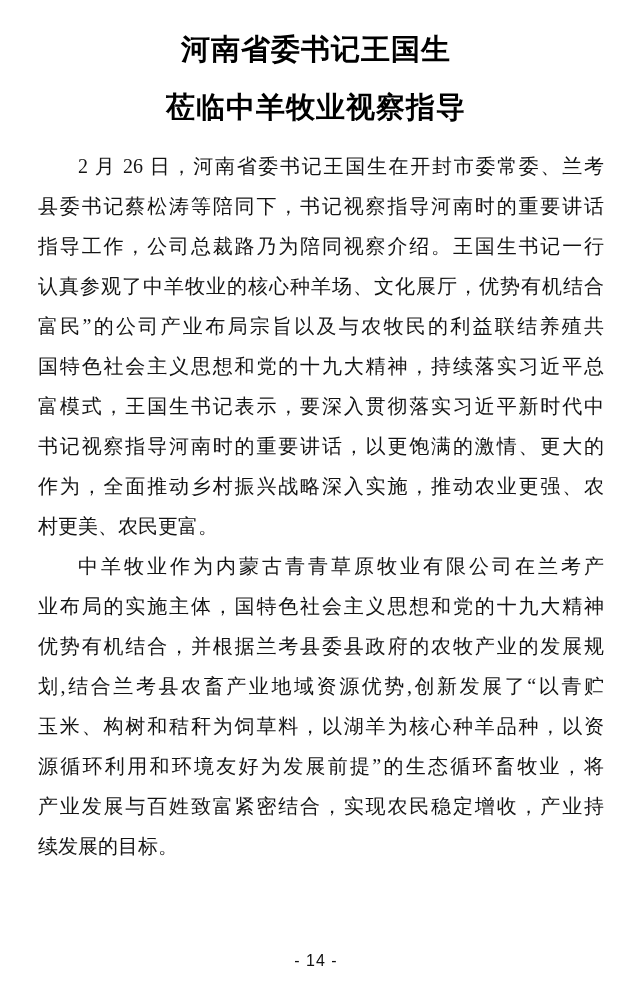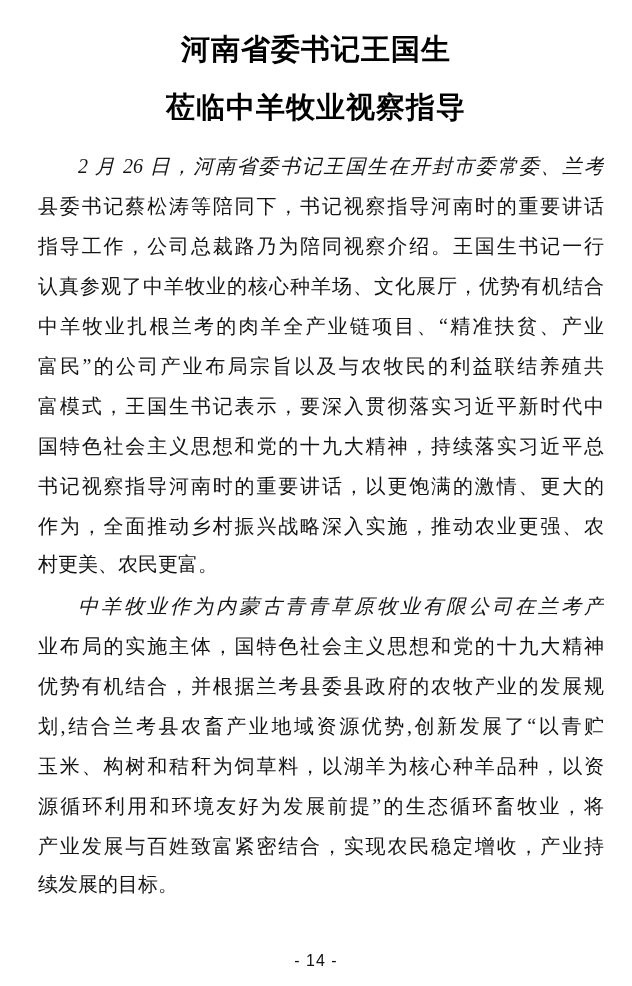--- a/index.html
+++ b/index.html
@@ -36,26 +36,24 @@
   .line {
     height: 40px;
     line-height: 40px;
     text-align: justify;
     text-align-last: justify;
     text-justify: inter-character;
     overflow: hidden;
   }
   .line.first {
     text-indent: 2em;
-    font-style: italic;
   }
   .line.final {
     text-align: left;
     text-align-last: left;
-    font-family: Liberation Mono, monospace;
   }
   .page-number {
     position: absolute;
     bottom: 16px;
     left: 0;
     width: 100%;
     text-align: center;
     font-family: "Liberation Sans", "DejaVu Sans", sans-serif;
     font-size: 16px;
     color: #111111;
@@ -70,24 +68,23 @@
   <h1 class="title">
     <div class="title-line">河南省委书记王国生</div>
     <div class="title-line">莅临中羊牧业视察指导</div>
   </h1>
 
   <div class="body-text">
       <div class="line first">2 月 26 日，河南省委书记王国生在开封市委常委、兰考</div>
       <div class="line">县委书记蔡松涛等陪同下，书记视察指导河南时的重要讲话</div>
       <div class="line">指导工作，公司总裁路乃为陪同视察介绍。王国生书记一行</div>
       <div class="line">认真参观了中羊牧业的核心种羊场、文化展厅，优势有机结合</div>
-      <div class="line">中羊牧业扎根兰考的肉羊全产业链项目、“精准扶贫、产业</div>
       <div class="line">富民”的公司产业布局宗旨以及与农牧民的利益联结养殖共</div>
+      <div class="line">国特色社会主义思想和党的十九大精神，持续落实习近平总</div>
       <div class="line">富模式，王国生书记表示，要深入贯彻落实习近平新时代中</div>
-      <div class="line">国特色社会主义思想和党的十九大精神，持续落实习近平总</div>
       <div class="line">书记视察指导河南时的重要讲话，以更饱满的激情、更大的</div>
       <div class="line">作为，全面推动乡村振兴战略深入实施，推动农业更强、农</div>
       <div class="line final">村更美、农民更富。</div>
       <div class="line first">中羊牧业作为内蒙古青青草原牧业有限公司在兰考产</div>
       <div class="line">业布局的实施主体，国特色社会主义思想和党的十九大精神</div>
       <div class="line">优势有机结合，并根据兰考县委县政府的农牧产业的发展规</div>
       <div class="line">划,结合兰考县农畜产业地域资源优势,创新发展了“以青贮</div>
       <div class="line">玉米、构树和秸秆为饲草料，以湖羊为核心种羊品种，以资</div>
       <div class="line">源循环利用和环境友好为发展前提”的生态循环畜牧业，将</div>
       <div class="line">产业发展与百姓致富紧密结合，实现农民稳定增收，产业持</div>

